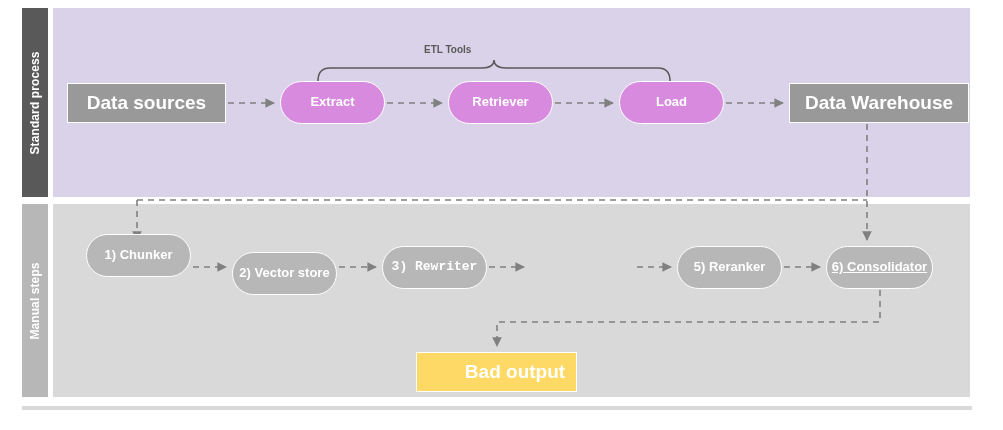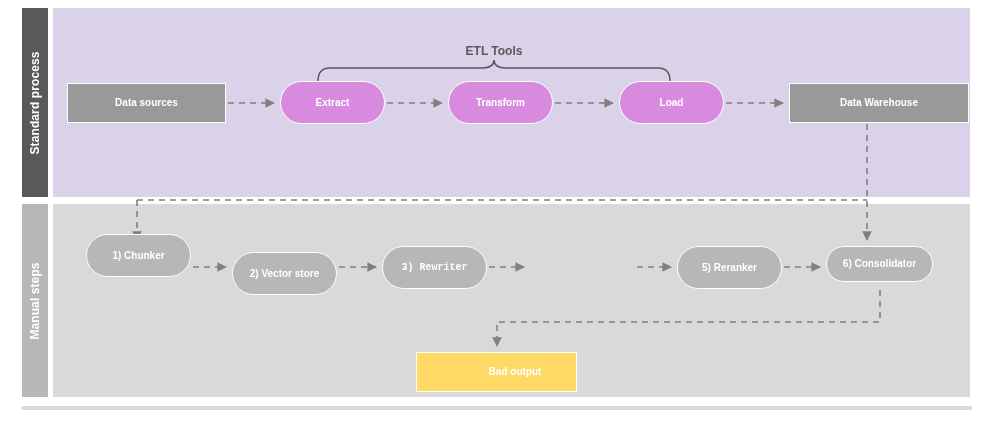--- a/index.html
+++ b/index.html
@@ -87,57 +87,57 @@
     display: flex;
     align-items: center;
     justify-content: center;
     text-align: center;
     color: #ffffff;
     font-weight: bold;
     line-height: 1.15;
     border: 1px solid #ffffff;
   }
   .node-rect {
-    font-size: 10px;
+    font-size: 19px;
   }
   .node-pill {
     border-radius: 999px;
-    font-size: 10px;
+    font-size: 13px;
   }
   .fill-gray-dark { background: #999999; }
   .fill-purple    { background: #d88ade; }
   .fill-gray-mid  { background: #b7b7b7; }
   .fill-yellow    { background: #ffd966; }
 
   
   #node-data-sources  { left: 67px;  top: 83px;  width: 159px; height: 40px; }
   #node-extract       { left: 280px; top: 81px;  width: 105px; height: 43px; }
   #node-transform     { left: 448px; top: 81px;  width: 105px; height: 43px; }
   #node-load          { left: 619px; top: 81px;  width: 105px; height: 43px; }
   #node-data-warehouse{ left: 789px; top: 83px;  width: 180px; height: 40px; }
 
   
   #node-chunker       { left: 86px;  top: 234px; width: 105px; height: 43px; }
   #node-vector-store  { left: 232px; top: 252px; width: 105px; height: 43px; }
   #node-rewriter      { left: 382px; top: 246px; width: 105px; height: 43px; font-family: Liberation Mono, monospace; }
   #node-retriever     { left: 530px; top: 246px; width: 105px; height: 43px; }
   #node-reranker      { left: 677px; top: 246px; width: 105px; height: 43px; }
-  #node-consolidator  { left: 826px; top: 246px; width: 107px; height: 36px; }
+  #node-consolidator  { left: 826px; top: 246px; width: 107px; height: 43px; text-decoration: underline; }
 
   #node-bad-output    { left: 416px; top: 352px; width: 161px; height: 40px; padding-left: 37px; }
 
   
   #etl-bracket-label {
     position: absolute;
     left: 424px;
     top: 44px;
     width: 140px;
-    text-align: center;
+    text-align: left;
     color: #595959;
-    font-size: 12px;
+    font-size: 10px;
     font-weight: bold;
     white-space: nowrap;
   }
 
   
   #connectors {
     position: absolute;
     left: 0;
     top: 0;
     width: 1003px;
@@ -196,21 +196,21 @@
 
   <div class="node node-rect fill-gray-dark" id="node-data-sources">
     <span>Data sources</span>
   </div>
 
   <div class="node node-pill fill-purple" id="node-extract">
     <span>Extract</span>
   </div>
 
   <div class="node node-pill fill-purple" id="node-transform">
-    <span>Transform</span>
+    <span>Retriever</span>
   </div>
 
   <div class="node node-pill fill-purple" id="node-load">
     <span>Load</span>
   </div>
 
   <div class="node node-rect fill-gray-dark" id="node-data-warehouse">
     <span>Data Warehouse</span>
   </div>
 

